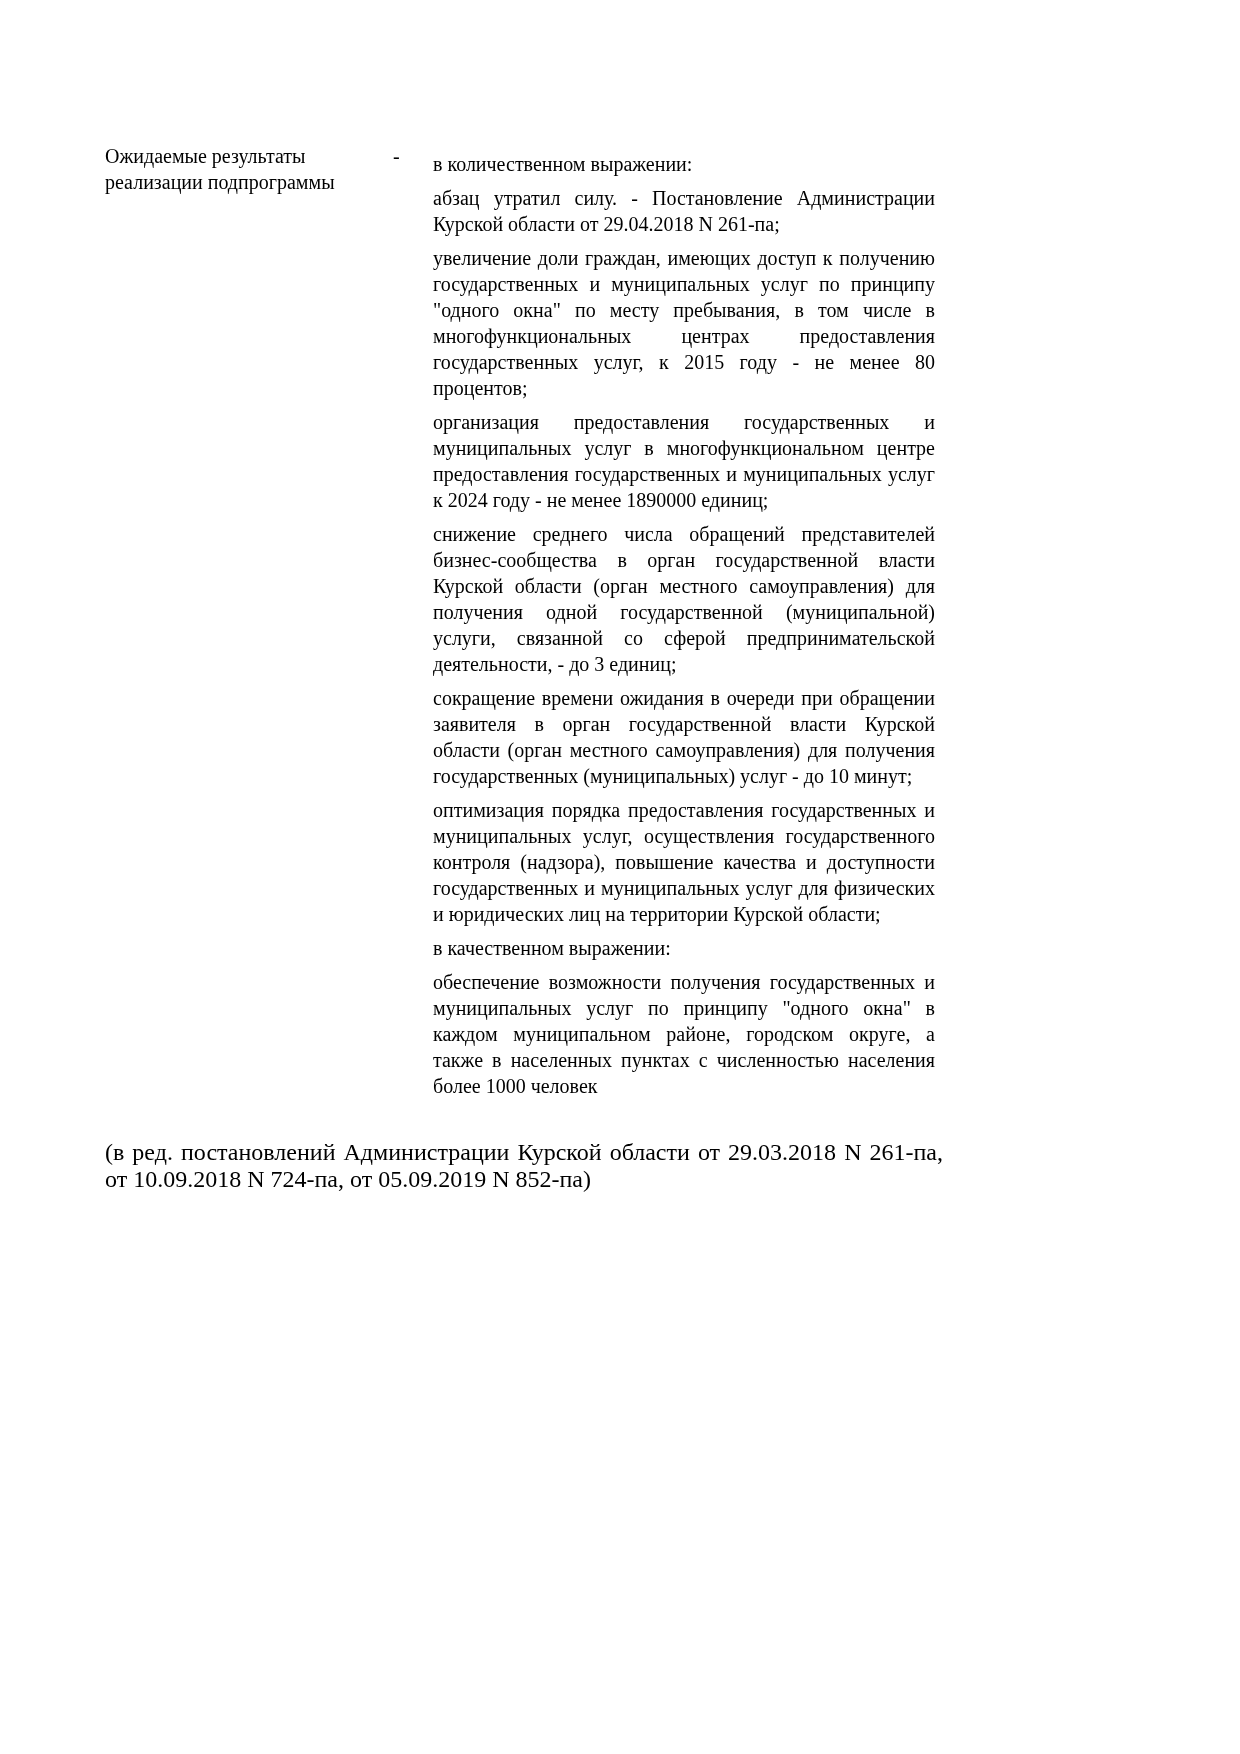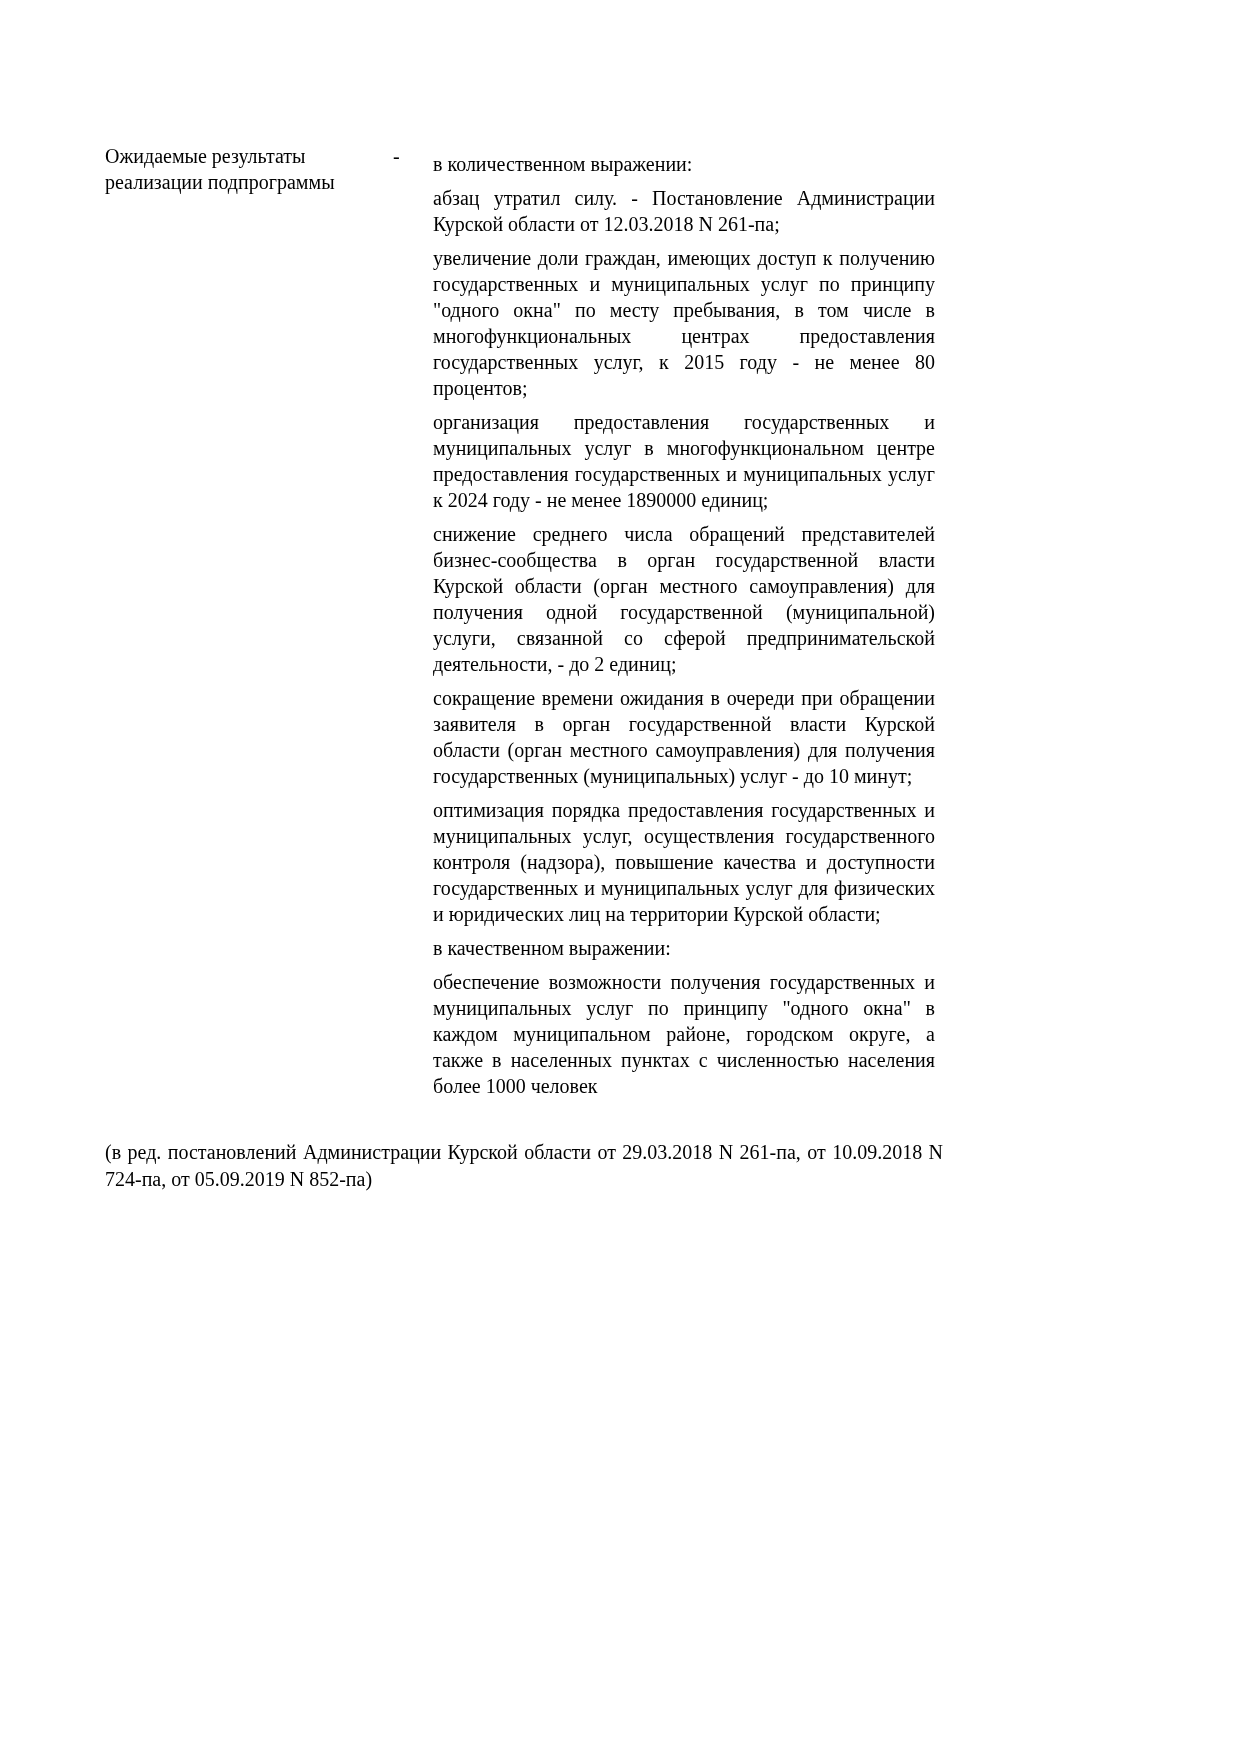--- a/index.html
+++ b/index.html
@@ -45,38 +45,38 @@
     }
     .text-cell p {
       margin: 8px;
       text-align: justify;
       text-justify: inter-word;
     }
     .footer-note {
       margin-top: 32px;
       text-align: justify;
       text-justify: inter-word;
-      font-size: 20px;
+      font-size: 24px;
       line-height: 27px;
     }
   </style>
 </head>
 <body>
 
 <div class="page">
   <div class="content">
     <div class="row">
       <div class="label-cell">Ожидаемые результаты реализации подпрограммы</div>
       <div class="dash-cell">-</div>
       <div class="text-cell">
         <p>в количественном выражении:</p>
-        <p>абзац утратил силу. - Постановление Администрации Курской области от 12.03.2018 N 261-па;</p>
+        <p>абзац утратил силу. - Постановление Администрации Курской области от 29.04.2018 N 261-па;</p>
         <p>увеличение доли граждан, имеющих доступ к получению государственных и муниципальных услуг по принципу "одного окна" по месту пребывания, в том числе в многофункциональных центрах предоставления государственных услуг, к 2015 году - не менее 80 процентов;</p>
         <p>организация предоставления государственных и муниципальных услуг в многофункциональном центре предоставления государственных и муниципальных услуг к 2024 году - не менее 1890000 единиц;</p>
-        <p>снижение среднего числа обращений представителей бизнес-сообщества в орган государственной власти Курской области (орган местного самоуправления) для получения одной государственной (муниципальной) услуги, связанной со сферой предпринимательской деятельности, - до 2 единиц;</p>
+        <p>снижение среднего числа обращений представителей бизнес-сообщества в орган государственной власти Курской области (орган местного самоуправления) для получения одной государственной (муниципальной) услуги, связанной со сферой предпринимательской деятельности, - до 3 единиц;</p>
         <p>сокращение времени ожидания в очереди при обращении заявителя в орган государственной власти Курской области (орган местного самоуправления) для получения государственных (муниципальных) услуг - до 10 минут;</p>
         <p>оптимизация порядка предоставления государственных и муниципальных услуг, осуществления государственного контроля (надзора), повышение качества и доступности государственных и муниципальных услуг для физических и юридических лиц на территории Курской области;</p>
         <p>в качественном выражении:</p>
         <p>обеспечение возможности получения государственных и муниципальных услуг по принципу "одного окна" в каждом муниципальном районе, городском округе, а также в населенных пунктах с численностью населения более 1000 человек</p>
       </div>
     </div>
     <div class="footer-note">(в ред. постановлений Администрации Курской области от 29.03.2018 N 261-па, от 10.09.2018 N 724-па, от 05.09.2019 N 852-па)</div>
   </div>
 </div>
 

